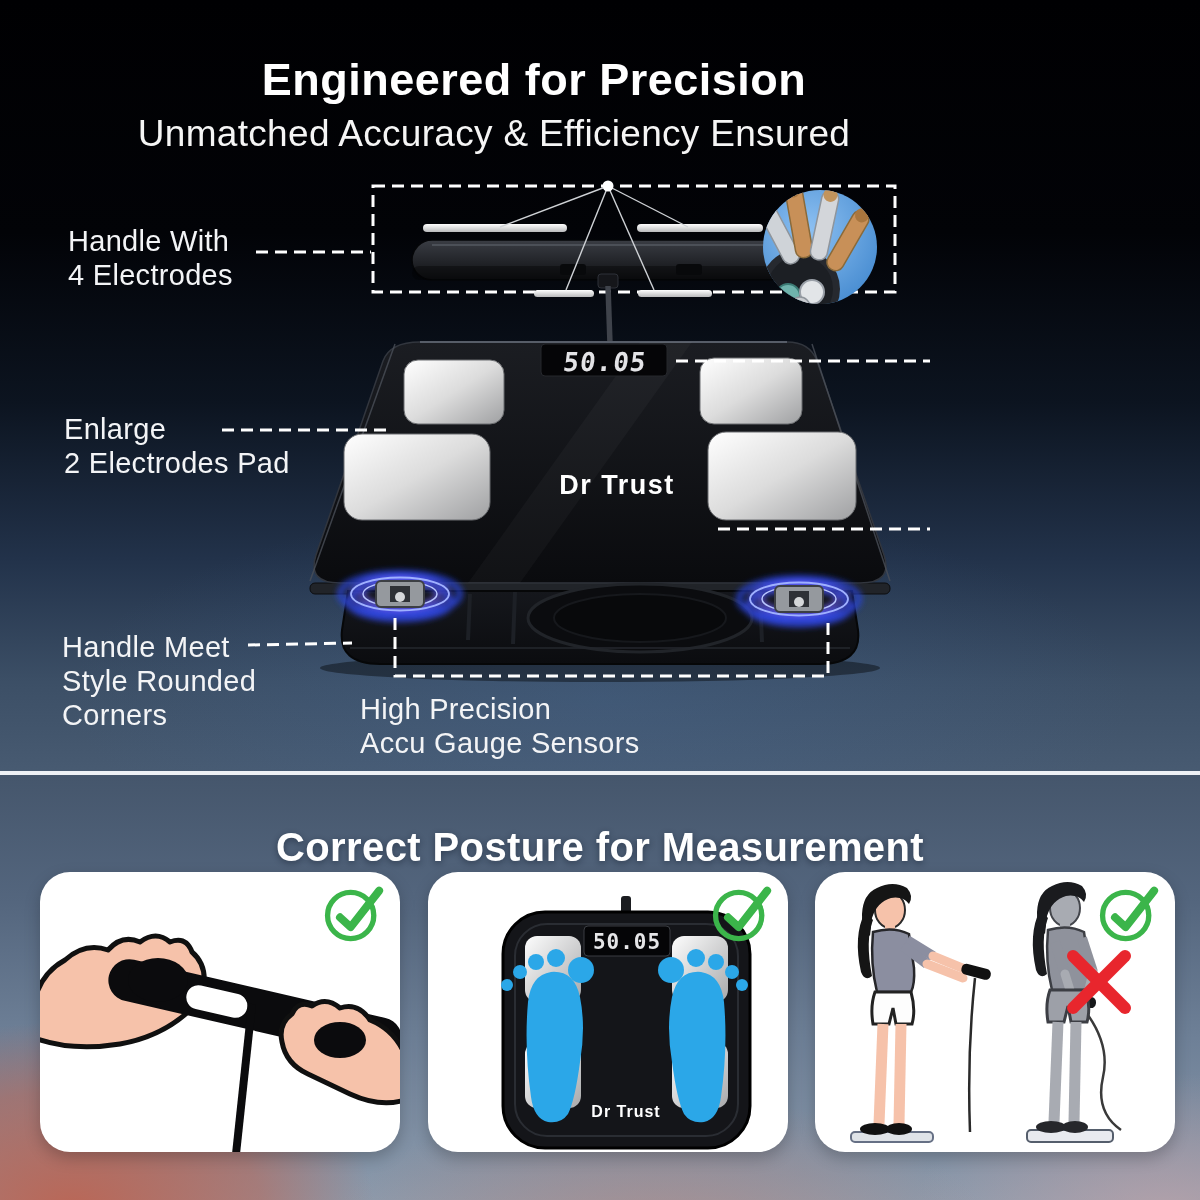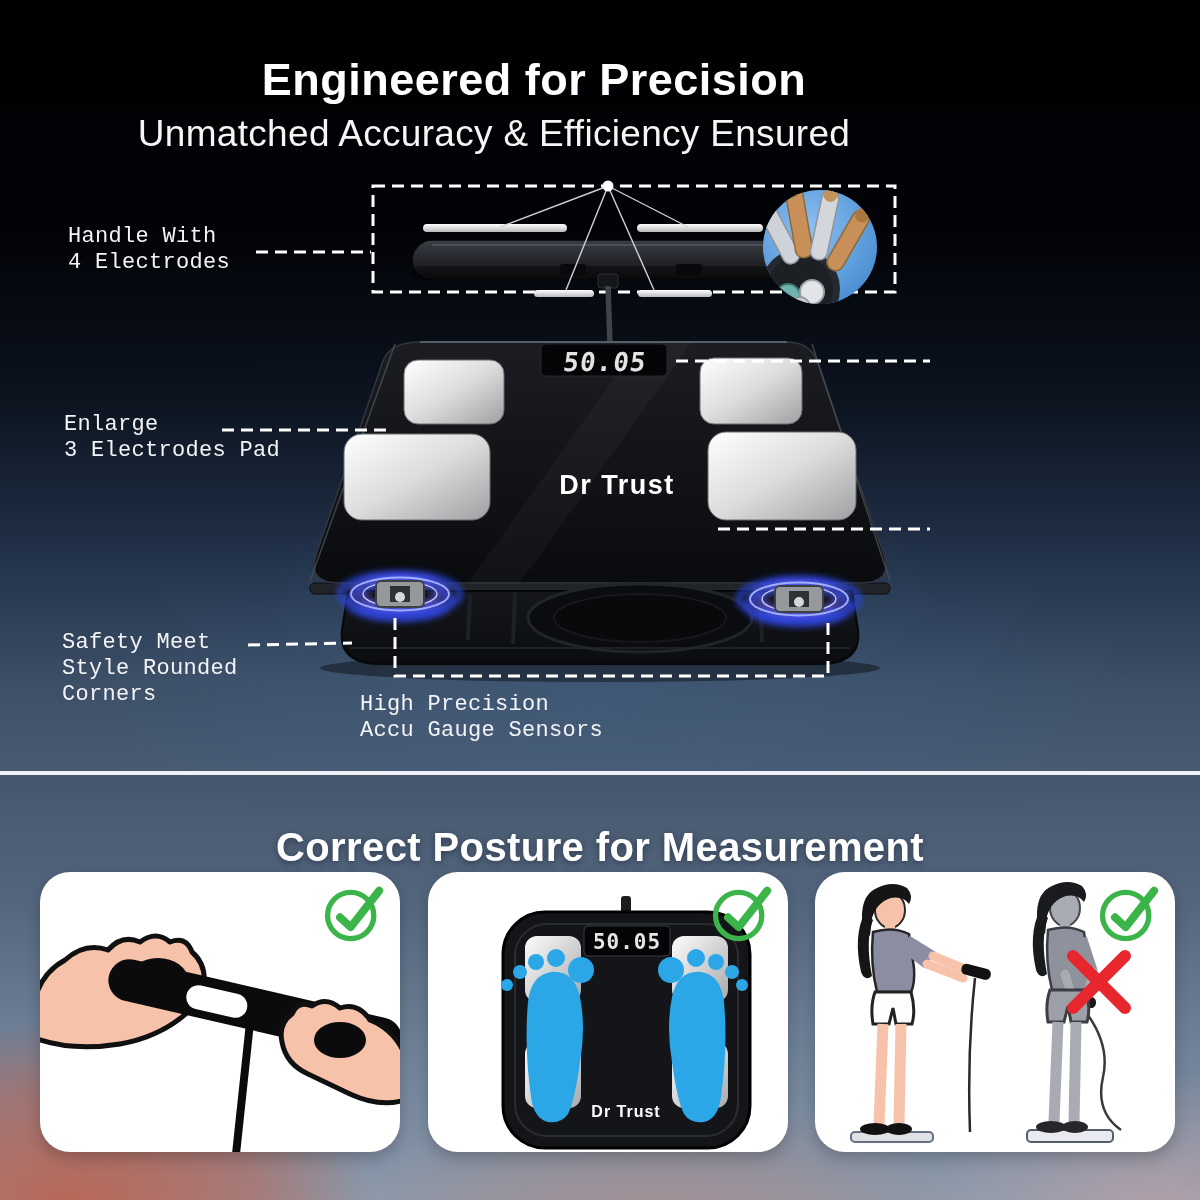--- a/index.html
+++ b/index.html
@@ -7,22 +7,22 @@
           font-family:"Liberation Sans",sans-serif;}
   
   .top{position:absolute;left:0;top:0;width:1200px;height:775px;
     background:
       radial-gradient(ellipse 760px 280px at 50% 90%, rgba(70,105,150,0.30), rgba(70,105,150,0) 70%),
       linear-gradient(180deg,#000002 0%,#020307 30%,#0c1420 52%,#22324a 72%,#3c4f66 88%,#485b72 100%);}
   .main-title{position:absolute;left:0;top:24px;width:1068px;text-align:center;
     color:#fff;font-size:45px;font-weight:bold;letter-spacing:.5px;}
   .main-subtitle{position:absolute;left:0;top:82px;width:988px;text-align:center;
     color:#f5f5f5;font-size:37px;font-weight:normal;letter-spacing:.3px;}
-  .callout{position:absolute;color:#f3f4f6;font-size:22px;line-height:1.18;
-    white-space:pre-line;letter-spacing:.3px;font-family:Liberation Mono, monospace;}
+  .callout{position:absolute;color:#f3f4f6;font-size:29px;line-height:1.18;
+    white-space:pre-line;letter-spacing:.3px;}
   .callout.center{}
   #product-svg{position:absolute;left:0;top:0;}
   .display-value{position:absolute;left:550px;top:347px;width:110px;text-align:center;
     color:#e3e3e6;font-size:26px;font-weight:bold;font-family:"DejaVu Sans Mono",monospace;
     letter-spacing:1px;transform:skewX(-7deg);}
   .brand-logo{position:absolute;left:537px;top:470px;width:160px;text-align:center;
     color:#fff;font-size:27px;font-weight:bold;letter-spacing:1.5px;}
   
   .divider{position:absolute;left:0;top:771px;width:1200px;height:4px;background:#eef1f5;}
   
@@ -197,22 +197,22 @@
 
     <h1 class="main-title">Engineered for Precision</h1>
     <h2 class="main-subtitle">Unmatched Accuracy &amp; Efficiency Ensured</h2>
 
     <div class="display-value">50.05</div>
     <div class="brand-logo">Dr Trust</div>
 
     <div class="callout" style="left:68px;top:224px;">Handle With
 4 Electrodes</div>
     <div class="callout" style="left:64px;top:412px;">Enlarge
-3 Electrodes Pad</div>
-    <div class="callout" style="left:62px;top:630px;">Safety Meet
+2 Electrodes Pad</div>
+    <div class="callout" style="left:62px;top:630px;">Handle Meet
 Style Rounded
 Corners</div>
     <div class="callout center" style="left:360px;top:692px;width:500px;">High Precision
 Accu Gauge Sensors</div>
   </section>
 
   <div class="divider"></div>
 
   <section class="bottom">
     <h2 class="posture-title">Correct Posture for Measurement</h2>

